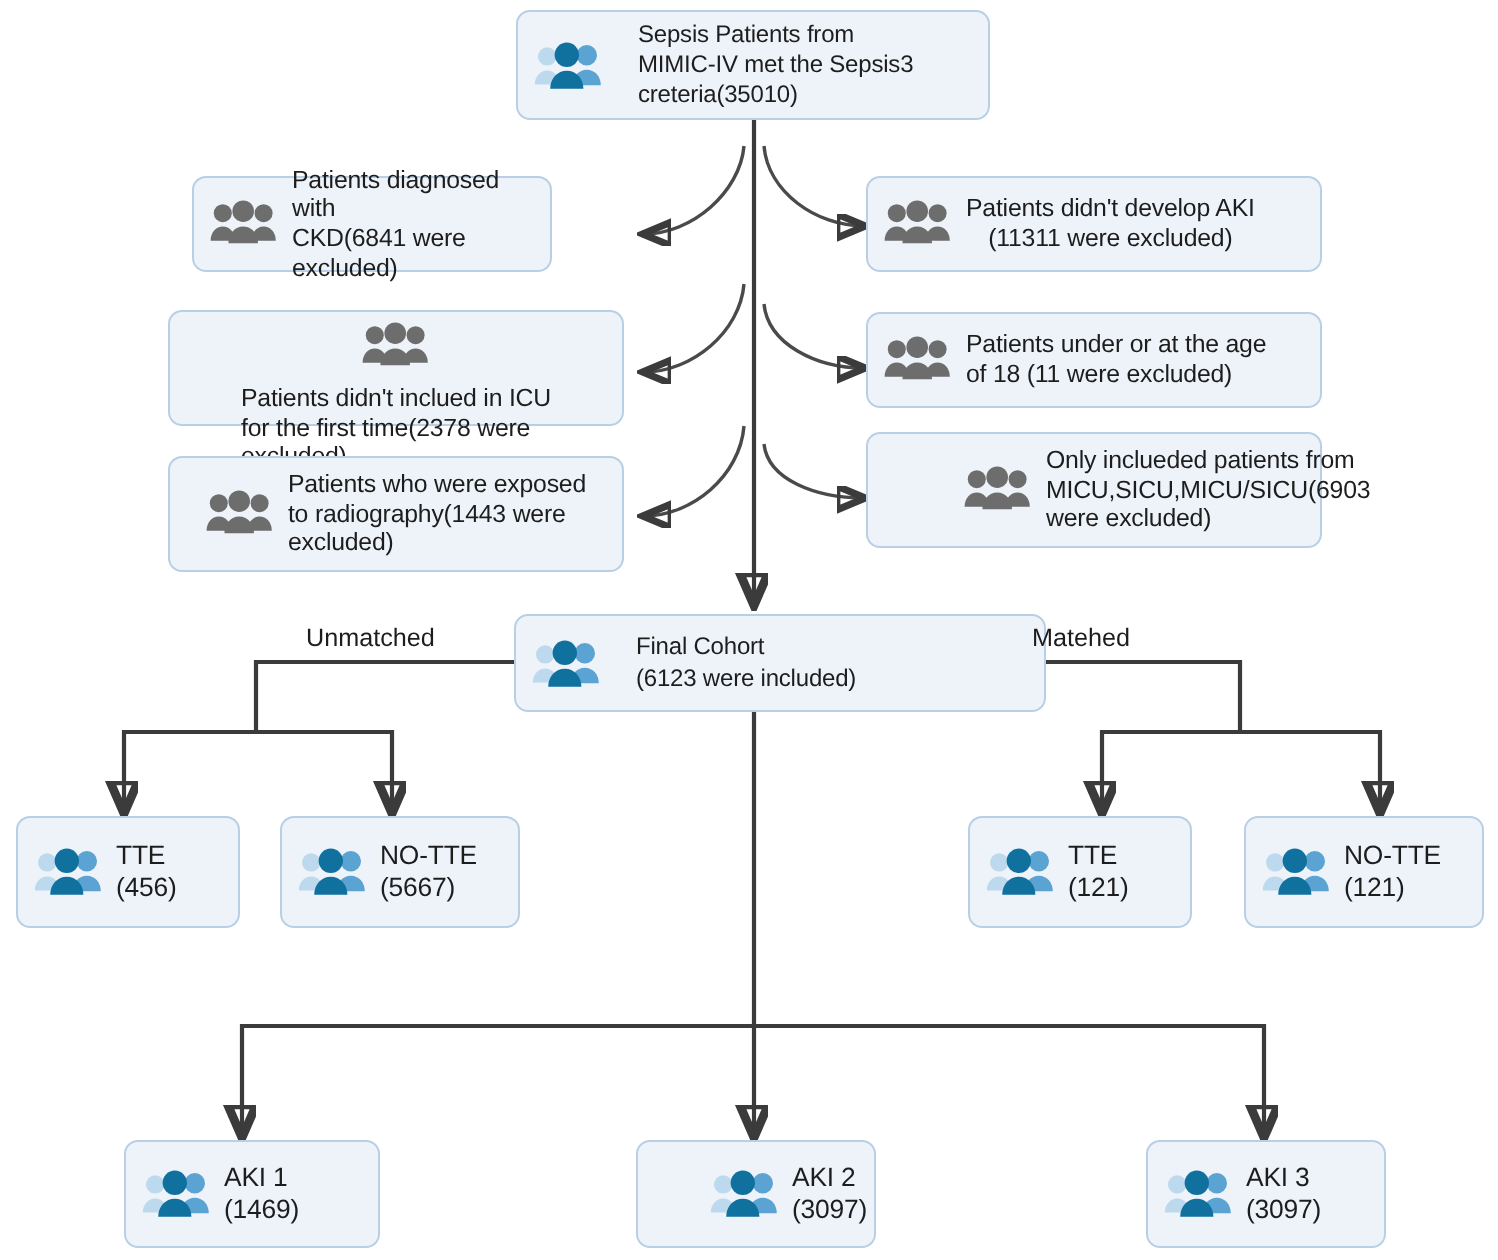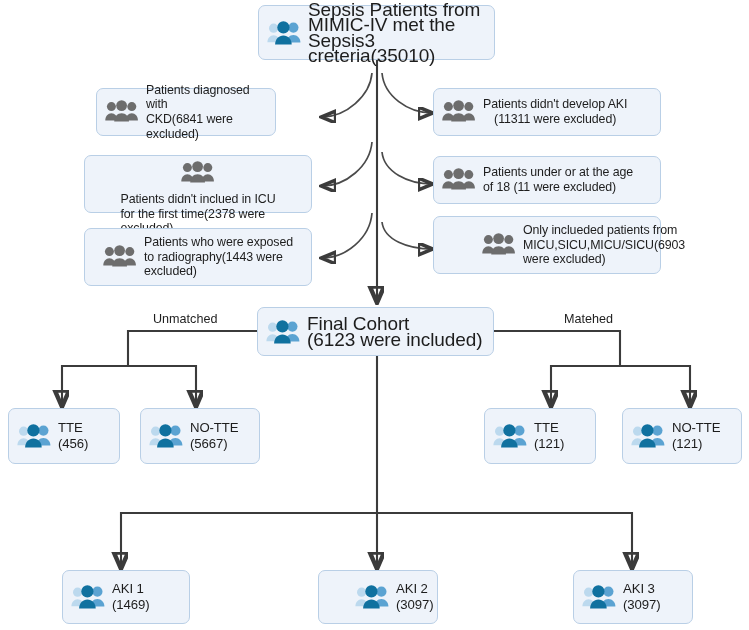--- a/index.html
+++ b/index.html
@@ -19,21 +19,21 @@
     gap:7px;
     padding:5px 8px;
   }
   .node .txt{
     font-size:12.4px;
     line-height:14.6px;
     color:#1d1d1d;
     letter-spacing:-0.1px;
     white-space:pre-line;
   }
-  .node.big .txt{font-size:19px;line-height:15.2px;}
+  .node.big .txt{font-size:12px;line-height:15.2px;margin-left:11px;}
   .node.small .txt{font-size:13.2px;line-height:16px;}
 
   .ico{flex:0 0 auto;display:block;}
 
   
   .edgelabel{
     position:absolute;
     font-size:12.6px;
     color:#1d1d1d;
     white-space:nowrap;
@@ -199,37 +199,37 @@
         <circle cx="16.6" cy="5.6" r="5.4"></circle>
         <path d="M9.2 21.6c0-4.9 3.3-8.4 7.4-8.4s7.4 3.5 7.4 8.4z"></path>
       </g>
     </svg>
   </span>
     <span class="txt">Only inclueded patients from
 MICU,SICU,MICU/SICU(6903
 were excluded)</span>
   </div>
 
-  <div class="node big" style="left:257px;top:307px;width:237px;height:49px;">
+  <div class="node big" style="left:257px;top:307px;width:266px;height:49px;">
     <span class="icoslot">
     <svg class="ico" width="34" height="26" viewBox="0 0 34 26" xmlns="http://www.w3.org/2000/svg">
       <circle cx="6.6" cy="8.2" r="4.6" fill="#bcd9ee"></circle>
       <path d="M0.4 22.2c0-4.1 2.8-7 6.2-7s6.2 2.9 6.2 7z" fill="#bcd9ee"></path>
       <circle cx="26.4" cy="7.6" r="5.1" fill="#5ba3d2"></circle>
       <path d="M19.4 22.6c0-4.5 3.1-7.7 7-7.7s7 3.2 7 7.7z" fill="#5ba3d2"></path>
       <circle cx="16.4" cy="7.4" r="6.1" fill="#10719f"></circle>
       <path d="M8.1 24.4c0-5.2 3.7-9 8.3-9s8.3 3.8 8.3 9z" fill="#10719f"></path>
     </svg>
   </span>
     <span class="txt">Final Cohort
 (6123 were included)</span>
   </div>
 
   <div class="edgelabel" style="left:137px;top:312px;margin-left:16px;">Unmatched</div>
-  <div class="edgelabel" style="left:564px;top:312px;">Matehed</div>
+  <div class="edgelabel" style="left:516px;top:312px;">Matehed</div>
 
   <div class="node small" style="left:8px;top:408px;width:112px;height:56px;">
     <span class="icoslot">
     <svg class="ico" width="34" height="26" viewBox="0 0 34 26" xmlns="http://www.w3.org/2000/svg">
       <circle cx="6.6" cy="8.2" r="4.6" fill="#bcd9ee"></circle>
       <path d="M0.4 22.2c0-4.1 2.8-7 6.2-7s6.2 2.9 6.2 7z" fill="#bcd9ee"></path>
       <circle cx="26.4" cy="7.6" r="5.1" fill="#5ba3d2"></circle>
       <path d="M19.4 22.6c0-4.5 3.1-7.7 7-7.7s7 3.2 7 7.7z" fill="#5ba3d2"></path>
       <circle cx="16.4" cy="7.4" r="6.1" fill="#10719f"></circle>
       <path d="M8.1 24.4c0-5.2 3.7-9 8.3-9s8.3 3.8 8.3 9z" fill="#10719f"></path>

